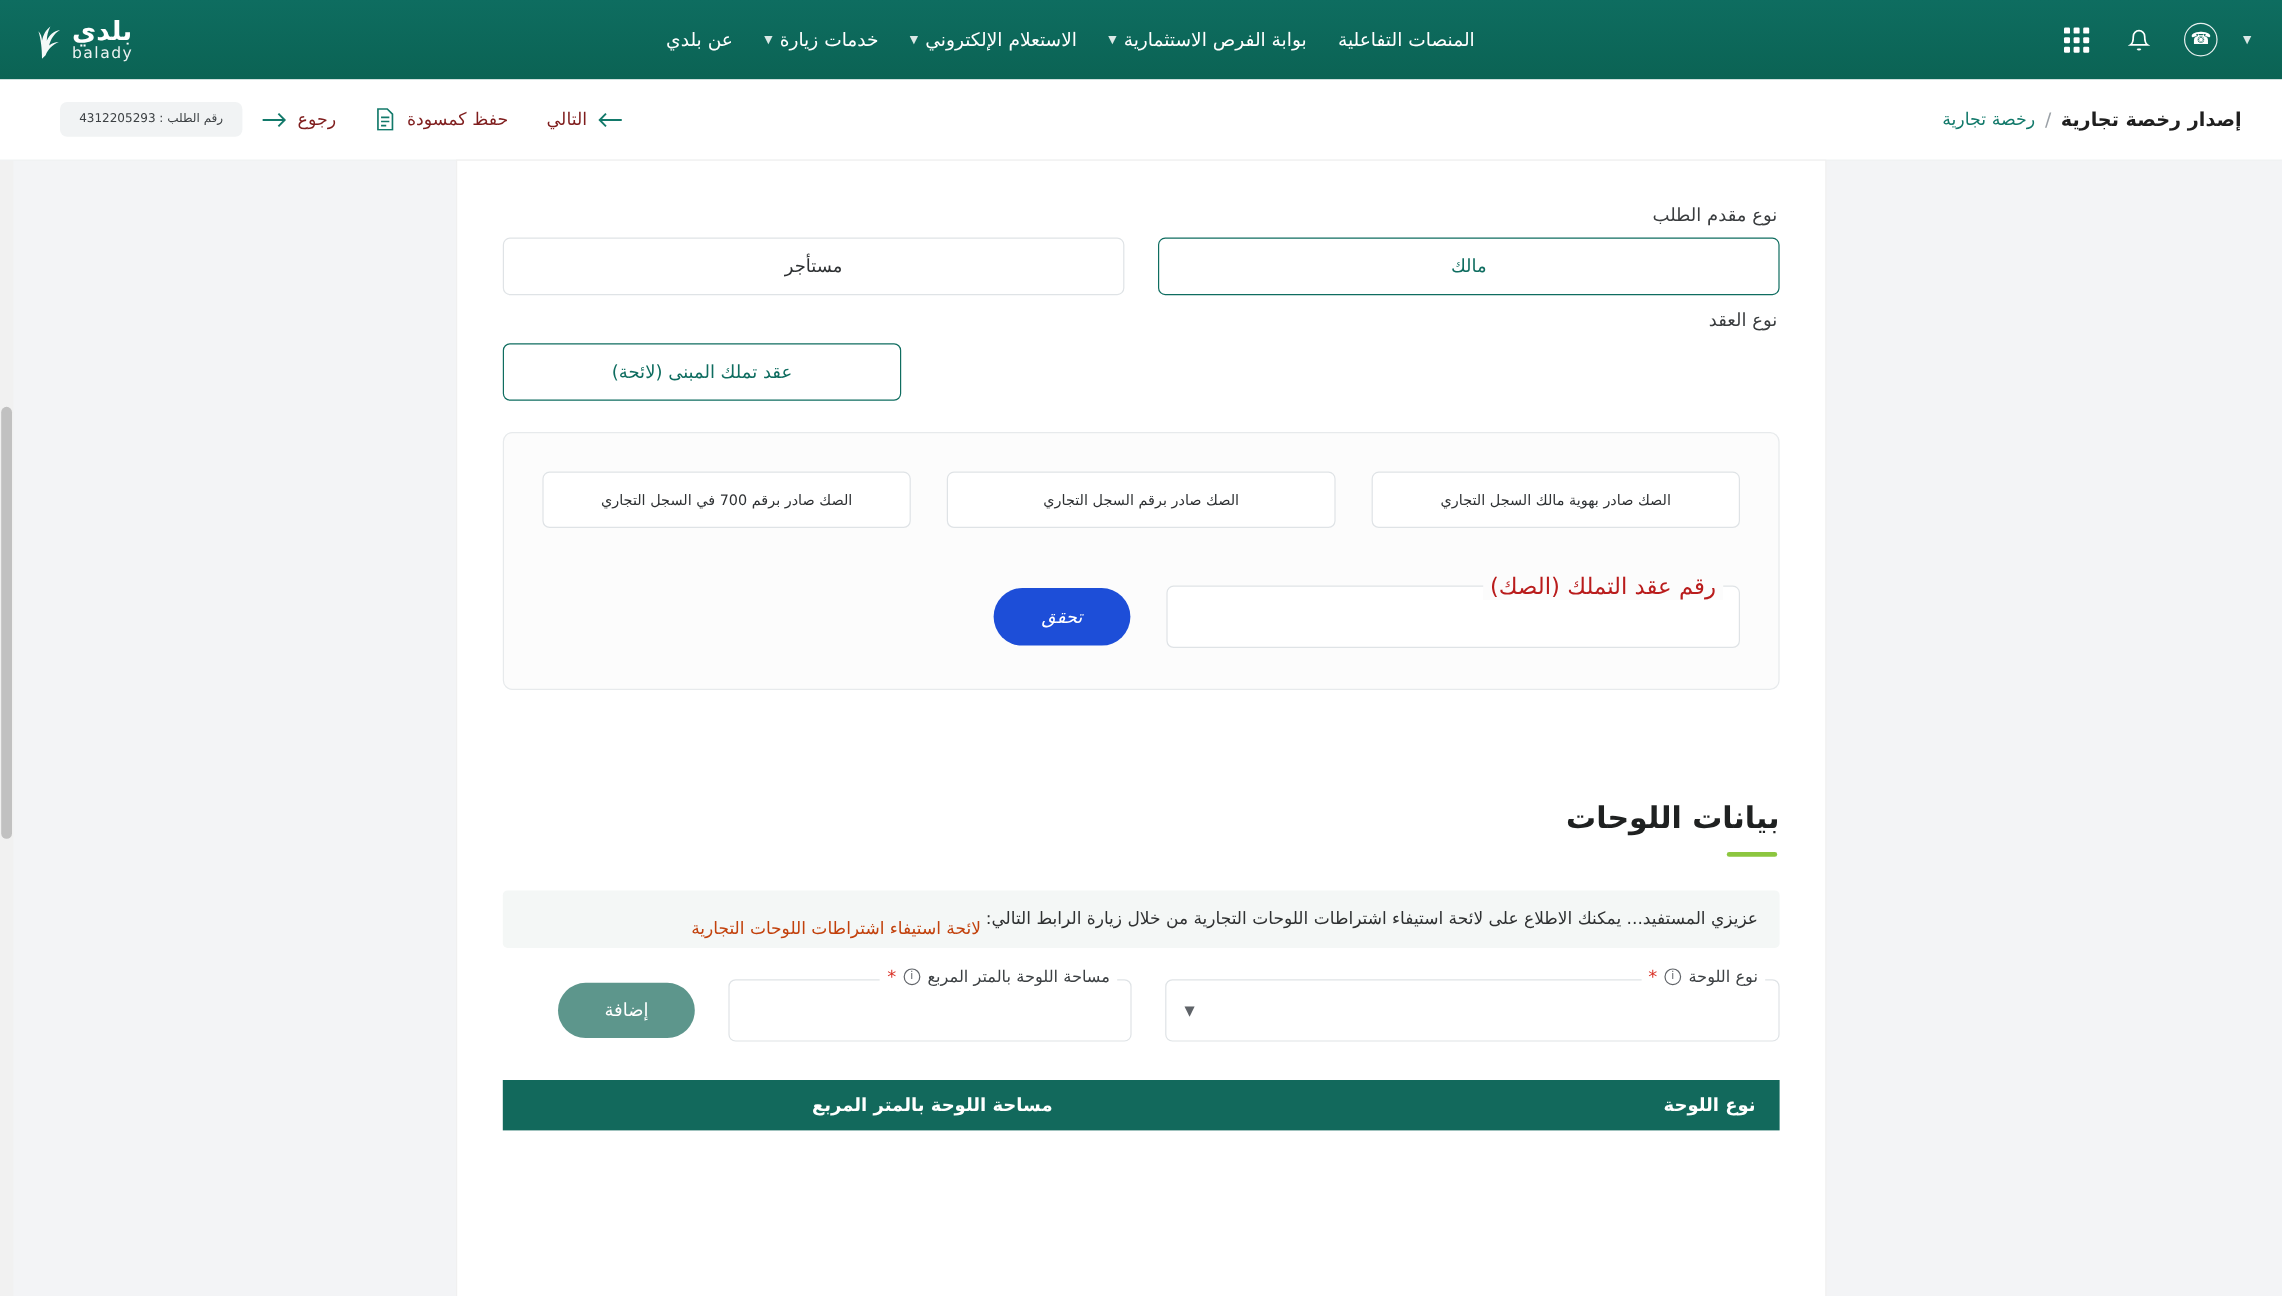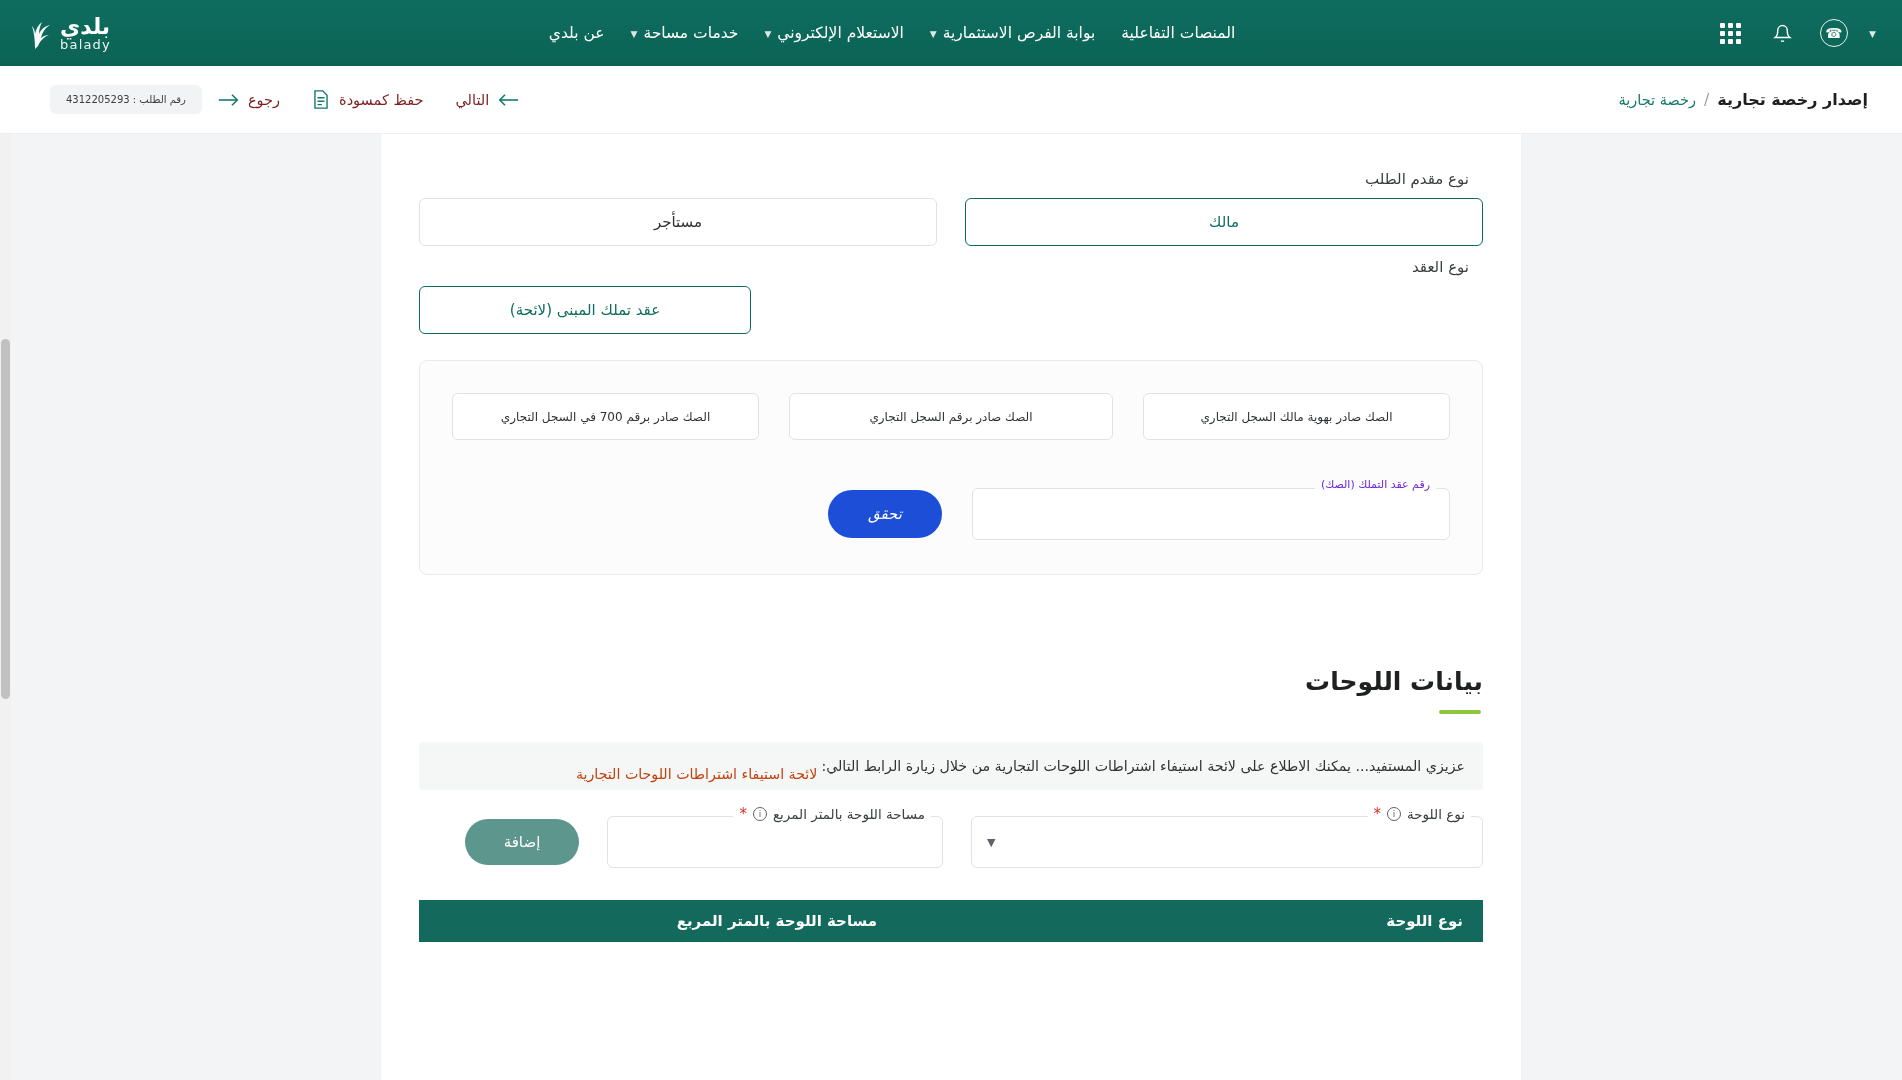--- a/index.html
+++ b/index.html
@@ -118,21 +118,21 @@
     margin: 0 auto;
     width: 1140px;
     padding: 24px 38px 30px 38px;
     min-height: 956px;
     box-shadow: 0 0 0 1px #f0f0f0;
   }
   .field-label {
     text-align: right;
     font-size: 15px;
     color: #3a3d3f;
-    margin: 12px 14px 10px 0;
+    margin: 12px 2px 10px 0;
   }
   .opt-row { display: flex; gap: 28px; direction: rtl; }
   .opt-box {
     flex: 1;
     height: 48px;
     border: 1px solid #dfe3e6;
     border-radius: 6px;
     display: flex; align-items: center; justify-content: center;
     font-size: 15px; color: #2e3133;
     cursor: pointer; background: #fff;
@@ -194,22 +194,22 @@
     font-size: 15px;
     font-family: inherit;
     direction: rtl;
     outline: none;
   }
   .float-label {
     position: absolute;
     top: -10px; right: 14px;
     background: #fcfcfc;
     padding: 0 6px;
-    font-size: 11px;
-    color: #6d28d9;
+    font-size: 19px;
+    color: #b91c1c;
     white-space: nowrap;
   }
   .btn-verify {
     width: 114px; height: 48px;
     background: #1d4ed8;
     color: #fff;
     border: none; border-radius: 24px;
     font-size: 15px; font-family: inherit;
     cursor: pointer;
     font-style: italic;
@@ -360,21 +360,21 @@
       </div>
       <div class="nav-item">
         <span>بوابة الفرص الاستثمارية</span>
         <span class="caret">▼</span>
       </div>
       <div class="nav-item">
         <span>الاستعلام الإلكتروني</span>
         <span class="caret">▼</span>
       </div>
       <div class="nav-item">
-        <span>خدمات مساحة</span>
+        <span>خدمات زيارة</span>
         <span class="caret">▼</span>
       </div>
       <div class="nav-item">
         <span>عن بلدي</span>
       </div>
     </div>
 
     <div class="brand">
       <div class="brand-text">
         <span class="brand-ar">بلدي</span>

